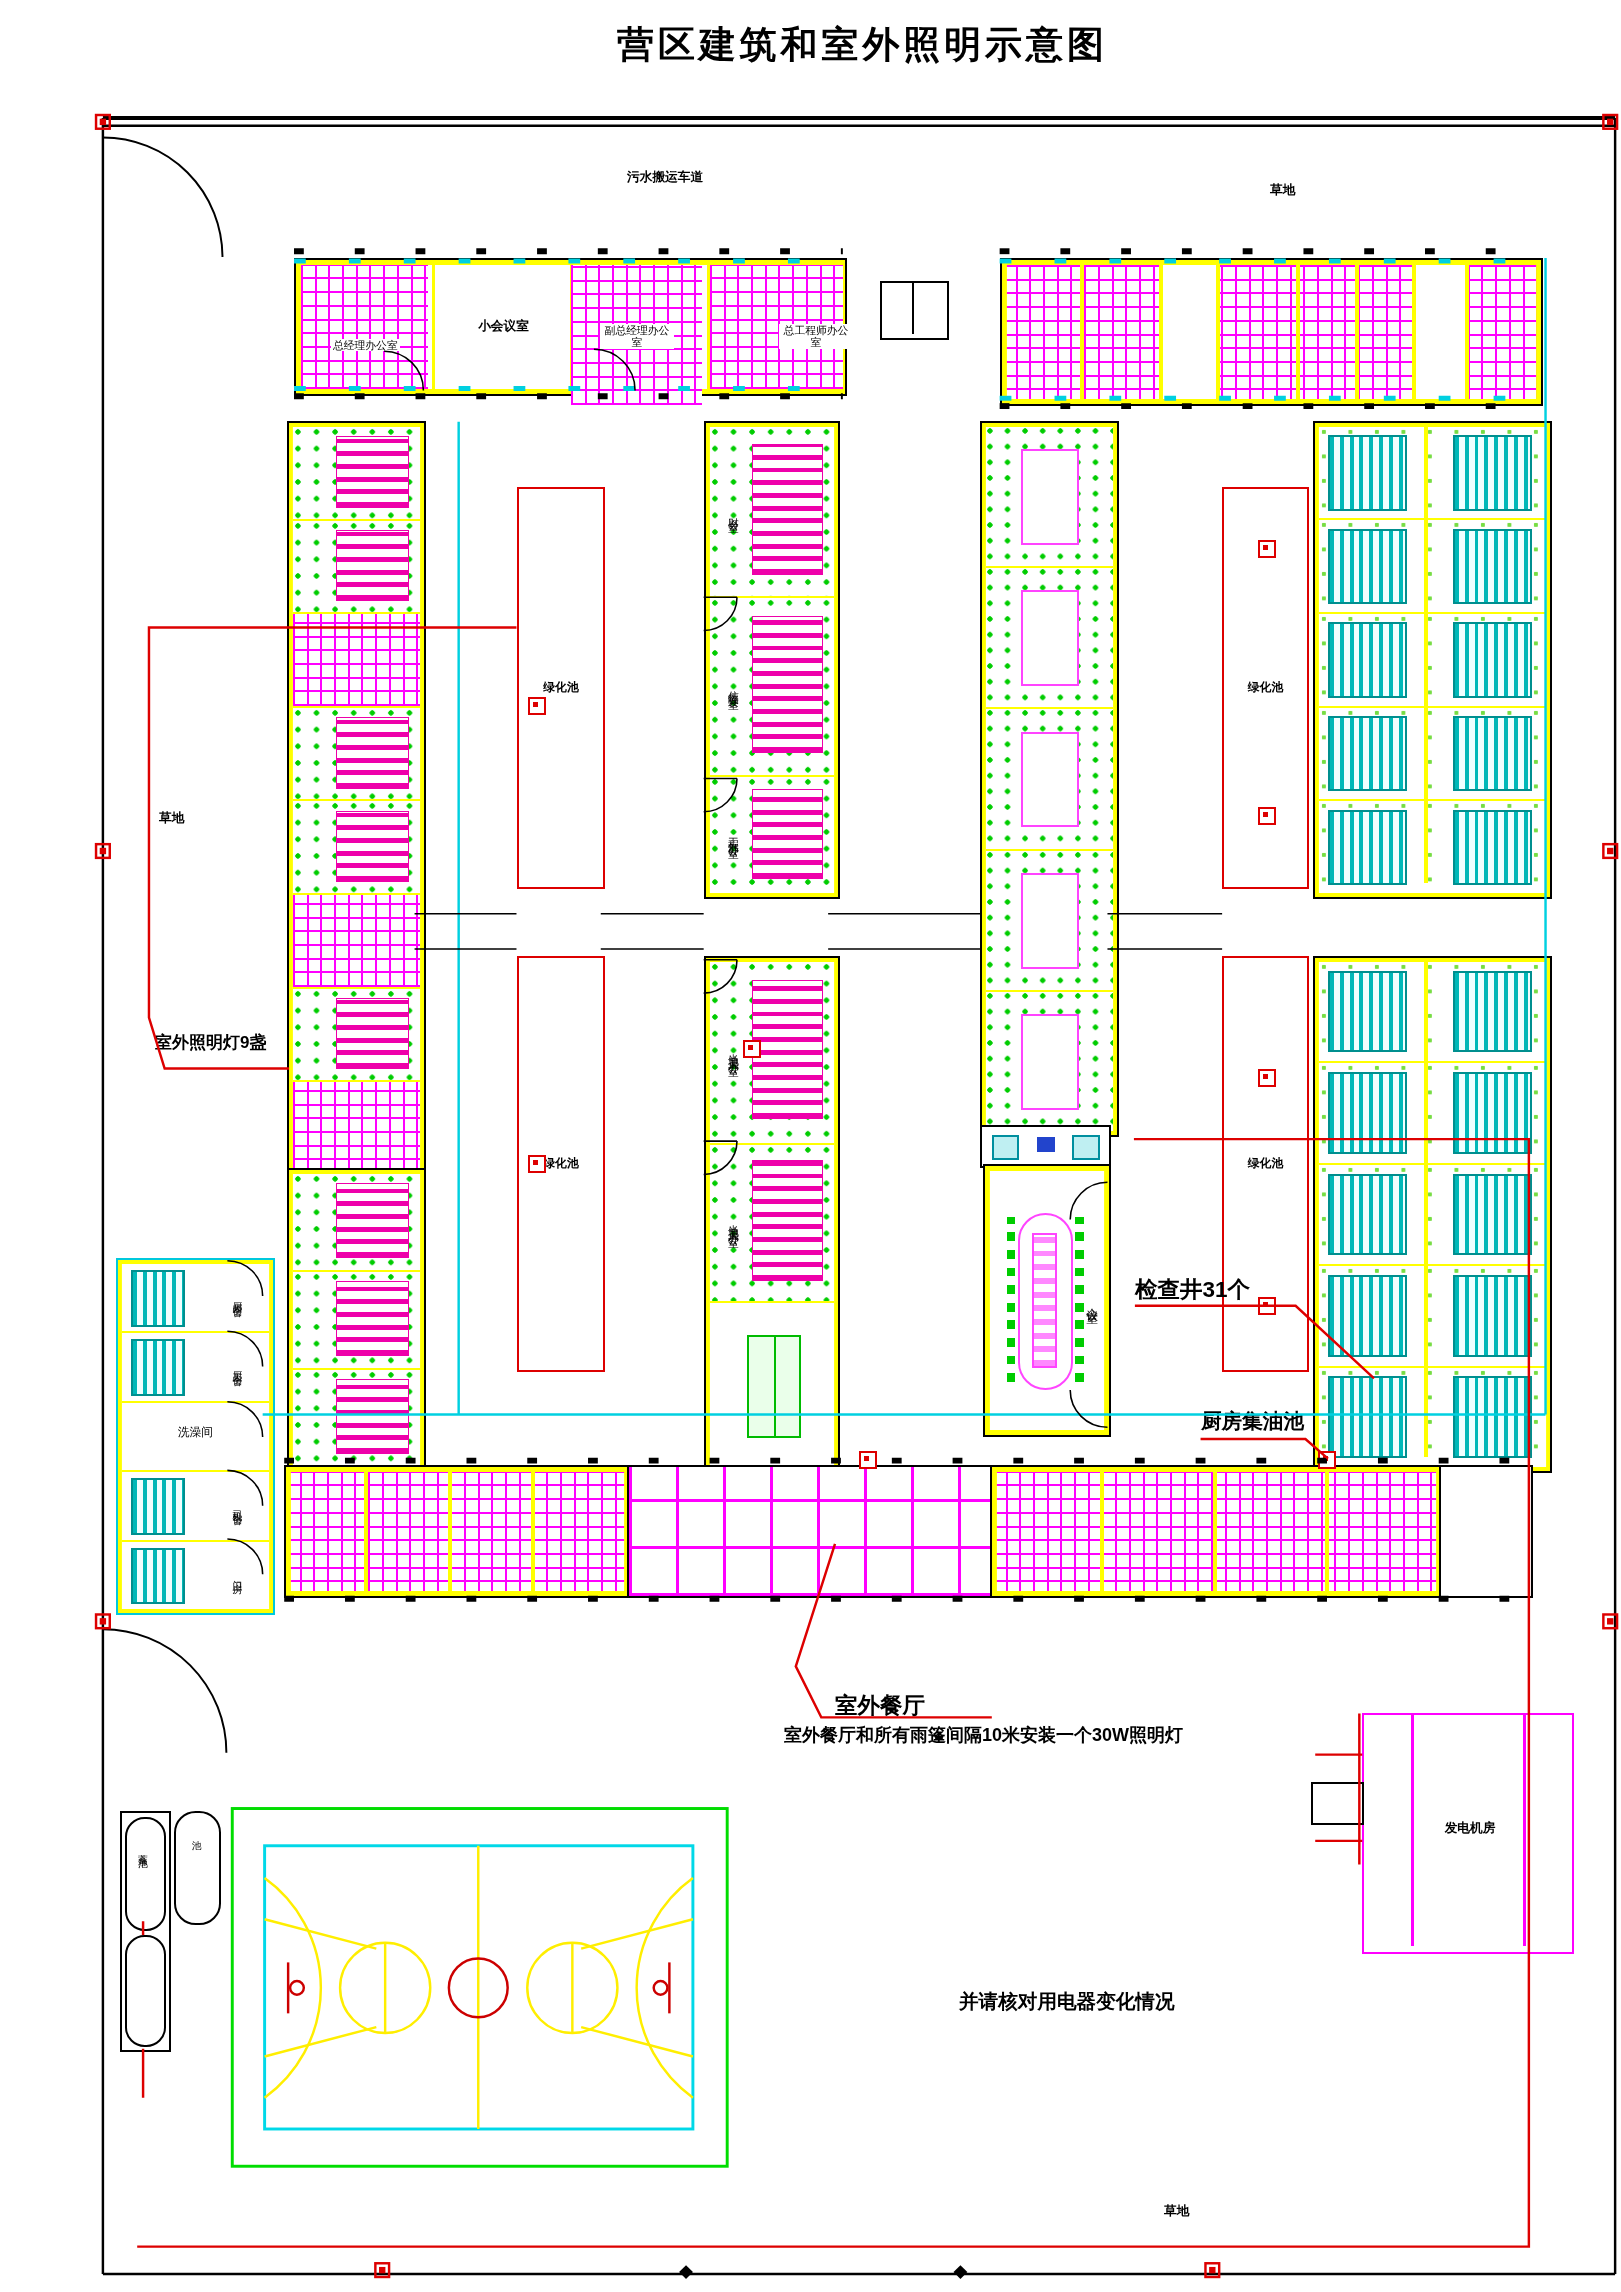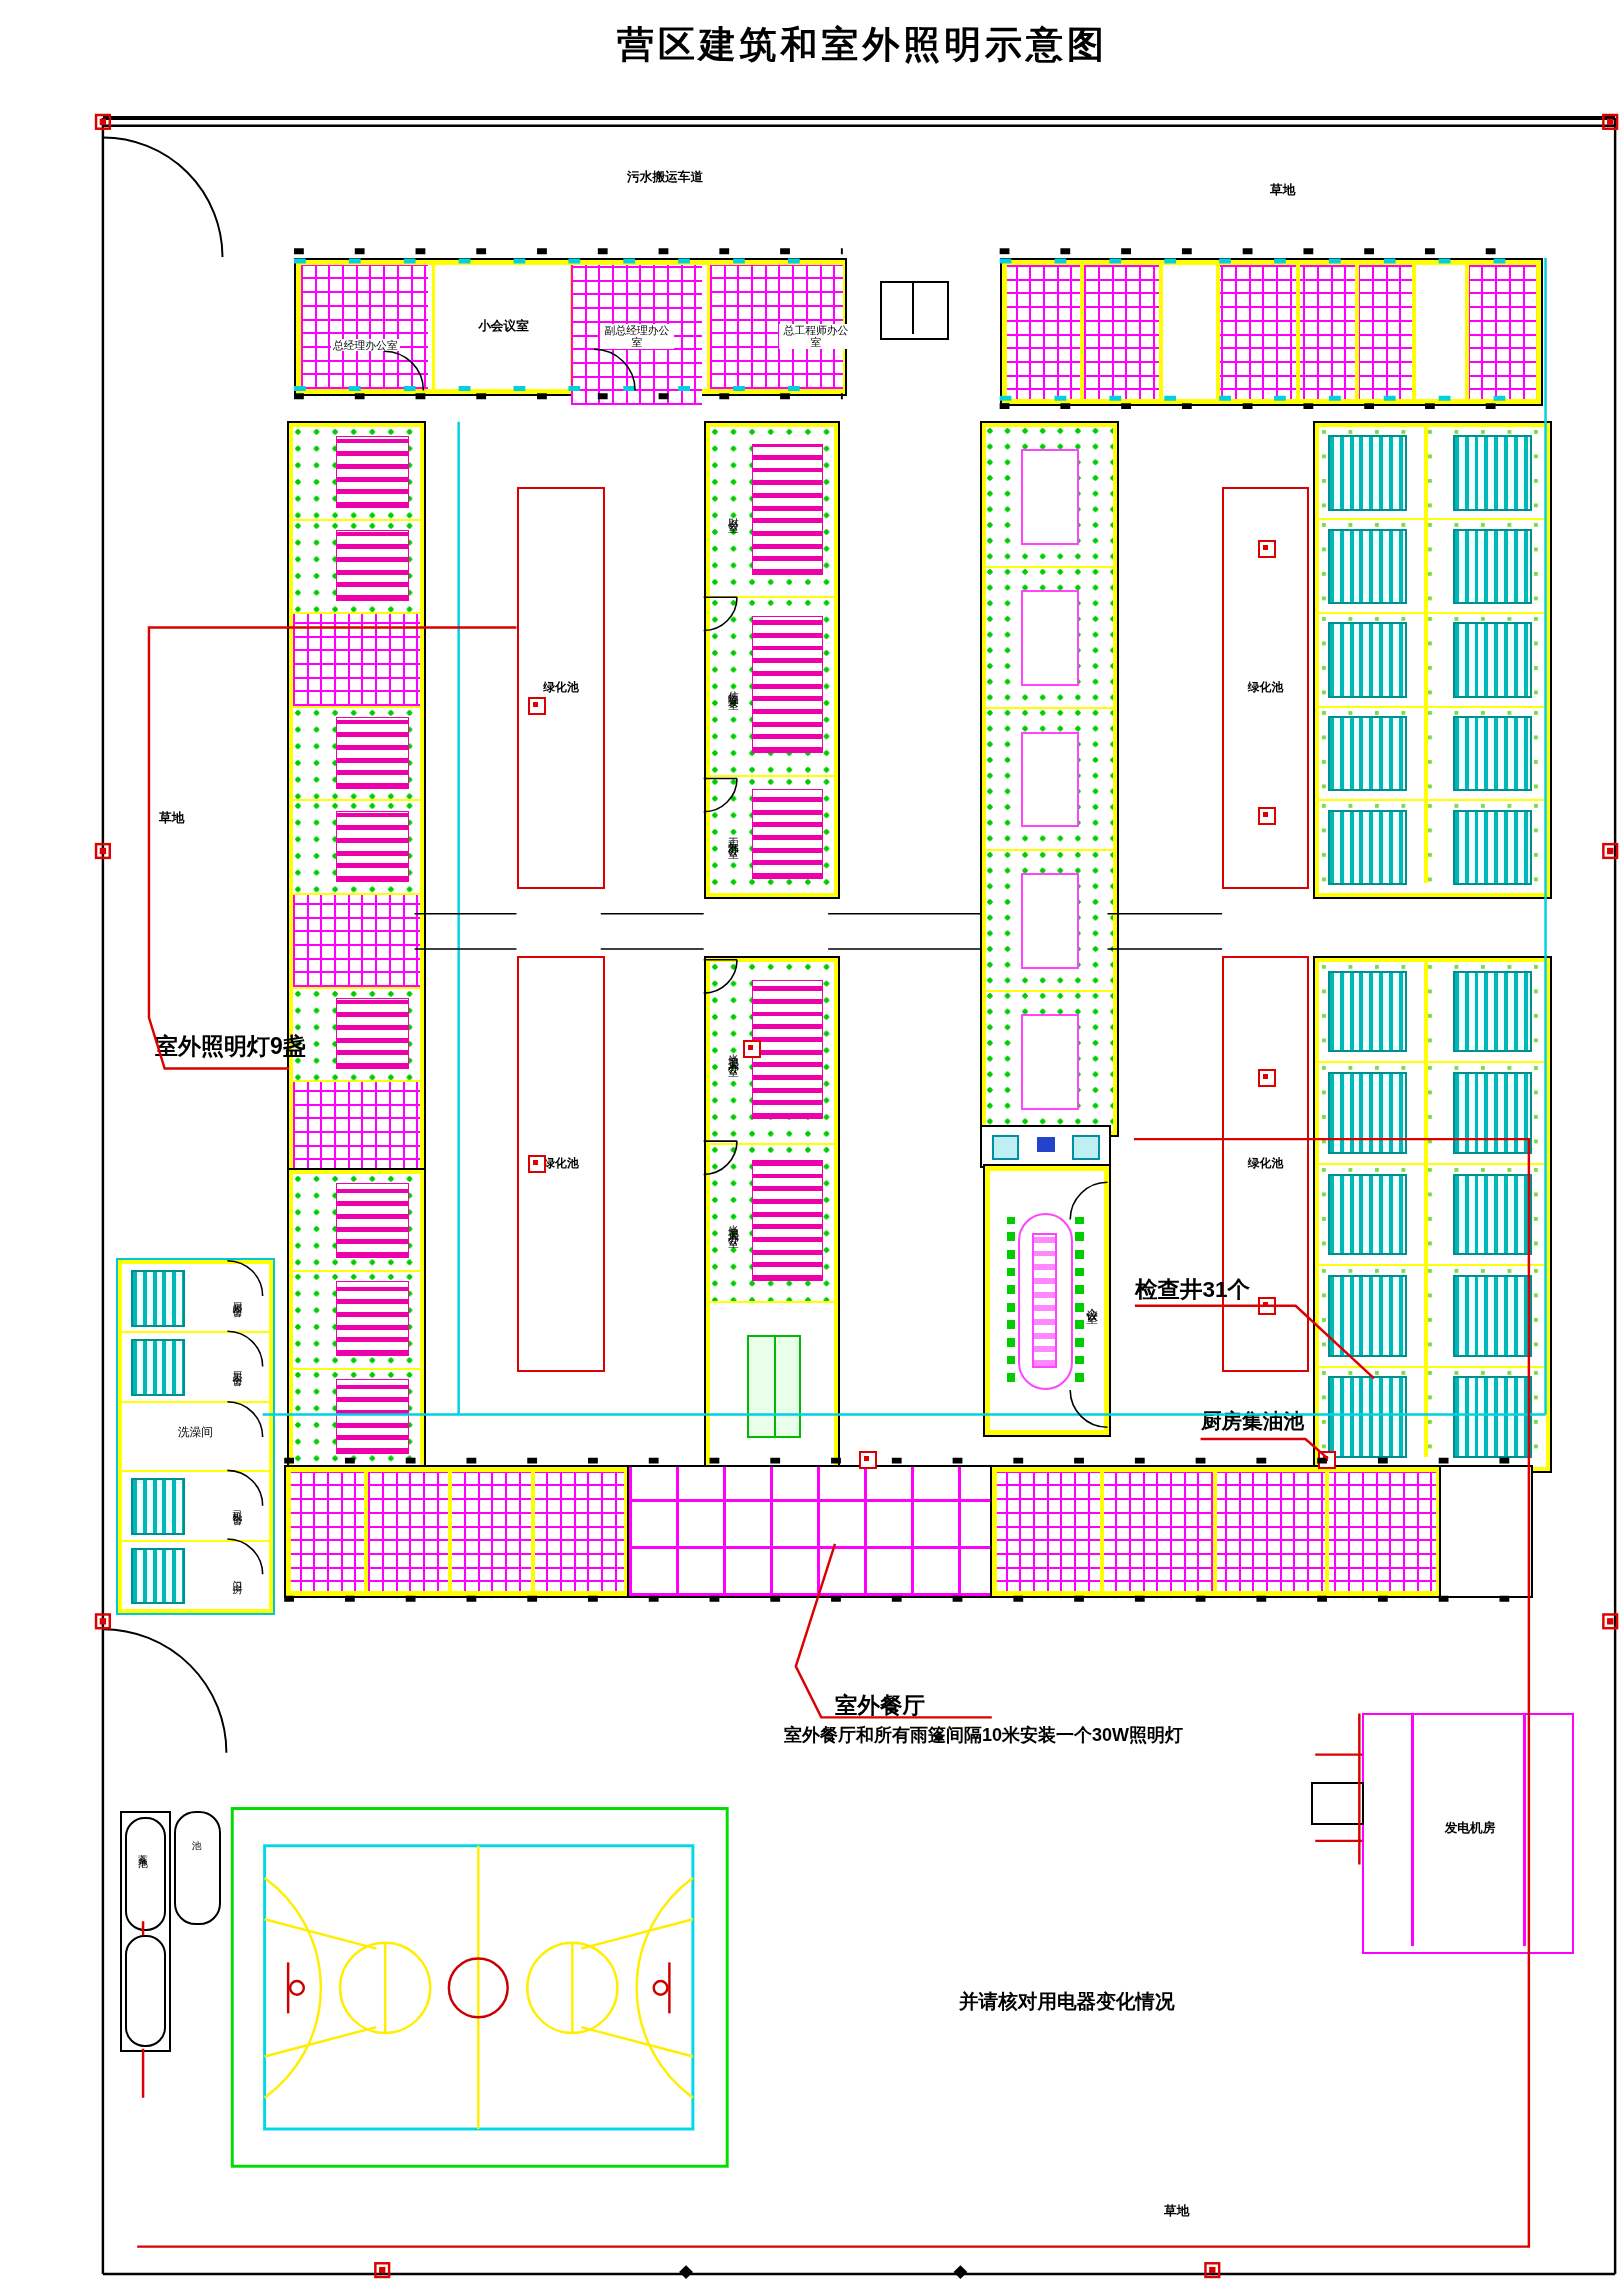--- a/index.html
+++ b/index.html
@@ -234,21 +234,21 @@
   <div class="lamp" style="left:528px;top:697px;"></div>
   <div class="lamp" style="left:528px;top:1155px;"></div>
   <div class="lamp" style="left:743px;top:1040px;"></div>
   <div class="lamp" style="left:1258px;top:540px;"></div>
   <div class="lamp" style="left:1258px;top:807px;"></div>
   <div class="lamp" style="left:1258px;top:1069px;"></div>
   <div class="lamp" style="left:1258px;top:1297px;"></div>
   <div class="lamp" style="left:1318px;top:1451px;"></div>
   <div class="lamp" style="left:859px;top:1451px;"></div>
 
-  <div class="note" style="left:155px;top:1031px;font-size:23px;">室外照明灯9盏</div>
+  <div class="note" style="left:155px;top:1031px;font-size:17px;">室外照明灯9盏</div>
   <div class="note" style="left:1135px;top:1274px;font-size:22.5px;">检查井31个</div>
   <div class="note" style="left:1201px;top:1407px;font-size:20.6px;">厨房集油池</div>
   <div class="note" style="left:835px;top:1690px;font-size:22.5px;">室外餐厅</div>
   <div class="note" style="left:784px;top:1723px;font-size:18px;">室外餐厅和所有雨篷间隔10米安装一个30W照明灯</div>
   <div class="note" style="left:959px;top:1988px;font-size:19.6px;">并请核对用电器变化情况</div>
 
   <svg class="abs" style="left:0;top:0;pointer-events:none;" width="1621" height="2293" viewBox="0 0 1654 2339">
 
     <g stroke="#000" fill="none">
       <line x1="105" y1="120" x2="1648" y2="120" stroke-width="4"></line>

